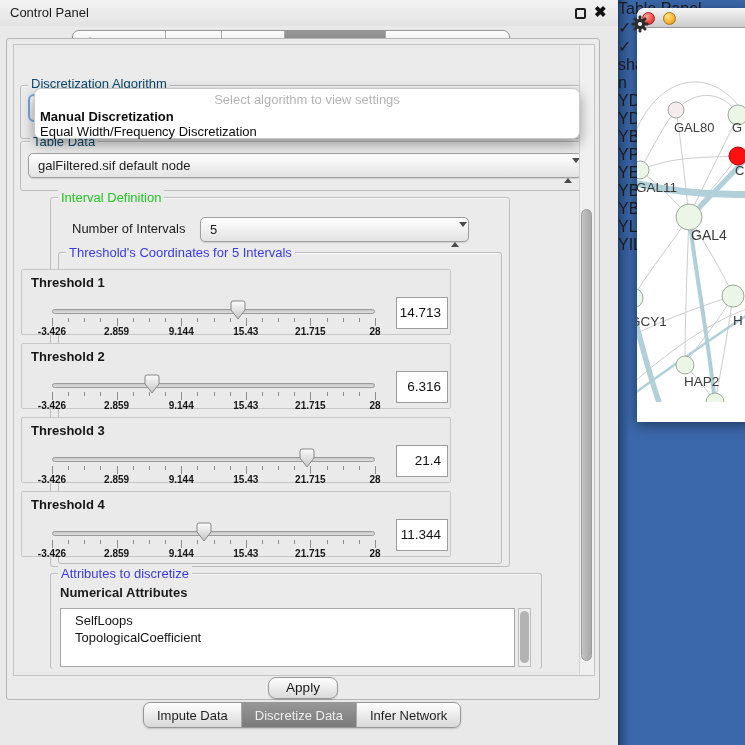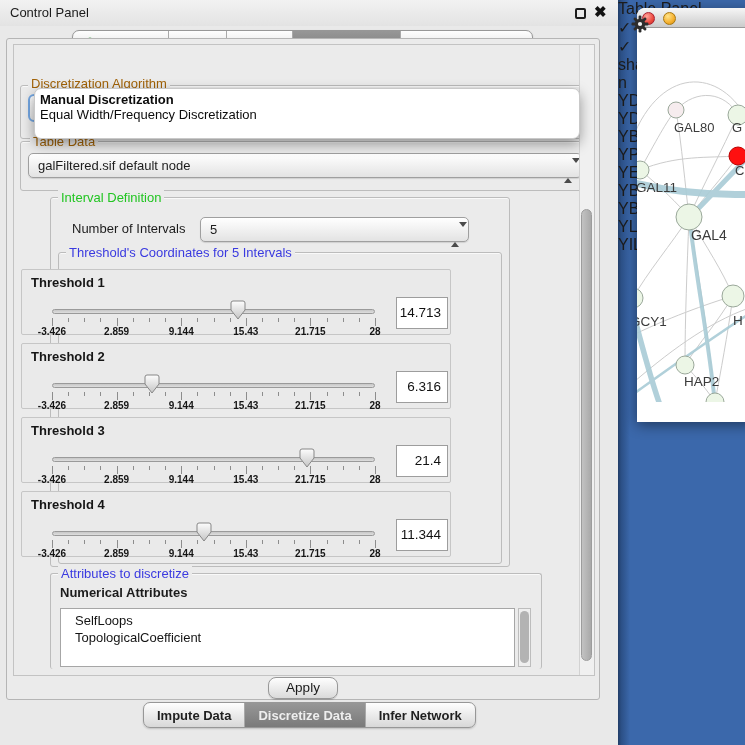--- a/index.html
+++ b/index.html
@@ -7,36 +7,36 @@
   body{position:relative;font-family:"Liberation Sans",sans-serif;background:#e9e9e9;color:#1c1c1c}
 
   
   #left{position:absolute;left:0;top:0;width:618px;height:745px;background:#e9e9e9}
   #titlebar{position:absolute;left:0;top:0;width:618px;height:26px;background:linear-gradient(#f2f2f2,#e3e3e3)}
   #titlebar .t{position:absolute;left:10px;top:5px;font-size:13px;color:#1b1b1b}
   .float-ic{position:absolute;left:575px;top:8px;width:11px;height:11px;border:2px solid #1d1d1d;border-radius:2px;background:transparent}
   .close-ic{position:absolute;left:594px;top:3px;font-size:15px;font-weight:bold;color:#111}
 
   .segbar{position:absolute;display:flex;height:26px;border:1px solid #979797;border-radius:7px;overflow:hidden;background:linear-gradient(#fefefe,#d8d8d8);box-shadow:0 1px 2px rgba(0,0,0,.18)}
-  .seg{display:flex;align-items:center;gap:5px;padding:8px 13px;font-size:13px;font-weight:700;color:#1f1f1f;border-right:1px solid #a9a9a9;white-space:nowrap}
+  .seg{display:flex;align-items:center;gap:5px;padding:8px 13px;font-size:13px;font-weight:400;color:#1f1f1f;border-right:1px solid #a9a9a9;white-space:nowrap}
   .seg:last-child{border-right:none}
   .seg.sel{background:linear-gradient(#979797,#7a7a7a);color:#eeeeee}
   #top-tabs{left:72px;top:30px}
   #bottom-tabs{left:143px;top:702px}
 
   #outerbox{position:absolute;left:6px;top:38px;width:594px;height:662px;border:1px solid #b5b5b5;border-radius:3px;background:#ebebeb}
   #scrollpane{position:absolute;left:6px;top:5px;width:582px;height:632px;border:1px solid #c3c3c3;background:#ebebeb;overflow:hidden}
   .vtrack{position:absolute;right:0;top:0;width:15px;height:630px;background:#f0f0f0;border-left:1px solid #d2d2d2}
   .vthumb{position:absolute;right:2px;top:164px;width:11px;height:452px;border-radius:6px;background:linear-gradient(90deg,#c2c2c2,#a9a9a9);border:1px solid #9c9c9c}
 
   .group{position:absolute;border:1px solid #bcbcbc;border-radius:3px;box-shadow:0 1px 0 rgba(255,255,255,.7) inset}
   .glabel{position:absolute;background:#ebebeb;padding:0 3px;font-size:13px;white-space:nowrap}
   .glabel.green{color:#22c522}
   .glabel.blue{color:#3a3ae0}
-  .glabel.gray{color:#a16207}
+  .glabel.gray{color:#0c4a6e}
 
   .combo{position:absolute;height:25px;border:1px solid #9f9f9f;border-radius:5px;background:linear-gradient(#ffffff,#e3e3e3);font-size:13px;color:#1d1d1d;line-height:23px;padding-left:9px;box-shadow:0 1px 1px rgba(0,0,0,.12)}
   .stepper{position:absolute;right:8px;top:5px;width:9px}
   .arr-up{width:0;height:0;border-left:4px solid transparent;border-right:4px solid transparent;border-bottom:5px solid #4a4a4a;margin-bottom:3px}
   .arr-dn{width:0;height:0;border-left:4px solid transparent;border-right:4px solid transparent;border-top:5px solid #4a4a4a}
 
   #algo-combo{left:14px;top:49px;width:562px;height:28px;border:2px solid #74a7e2;border-radius:6px;background:linear-gradient(#ffffff,#e6e6e6);position:absolute}
   #popup{position:absolute;left:20px;top:43px;width:546px;height:51px;background:#fff;border:1px solid #c9c9c9;border-radius:7px;box-shadow:0 5px 13px rgba(0,0,0,.38);padding-top:3px;z-index:5}
   #popup .hint{text-align:center;font-size:13px;color:#b4b4b4;height:17px}
   #popup .opt{font-size:13px;color:#0c0c0c;padding-left:5px;height:15px;line-height:15px}
@@ -124,20 +124,21 @@
 
   <div id="outerbox">
     <div id="scrollpane">
 
       <div class="group" style="left:6px;top:40px;width:568px;height:54px"></div>
       <div class="glabel gray" style="left:14px;top:31px">Discretization Algorithm</div>
       <div id="algo-combo">
         <span class="stepper"><span class="arr-up"></span><span class="arr-dn"></span></span>
       </div>
       <div id="popup">
+        <div class="hint">Select algorithm to view settings</div>
         <div class="opt b">Manual Discretization</div>
         <div class="opt">Equal Width/Frequency Discretization</div>
       </div>
 
       <div class="group" style="left:6px;top:96px;width:568px;height:50px"></div>
       <div class="glabel gray" style="left:16px;top:89px">Table Data</div>
       <div class="combo" style="left:14px;top:108px;width:554px">
         <span>galFiltered.sif default node</span>
         <span class="stepper"><span class="arr-up"></span><span class="arr-dn"></span></span>
       </div>

